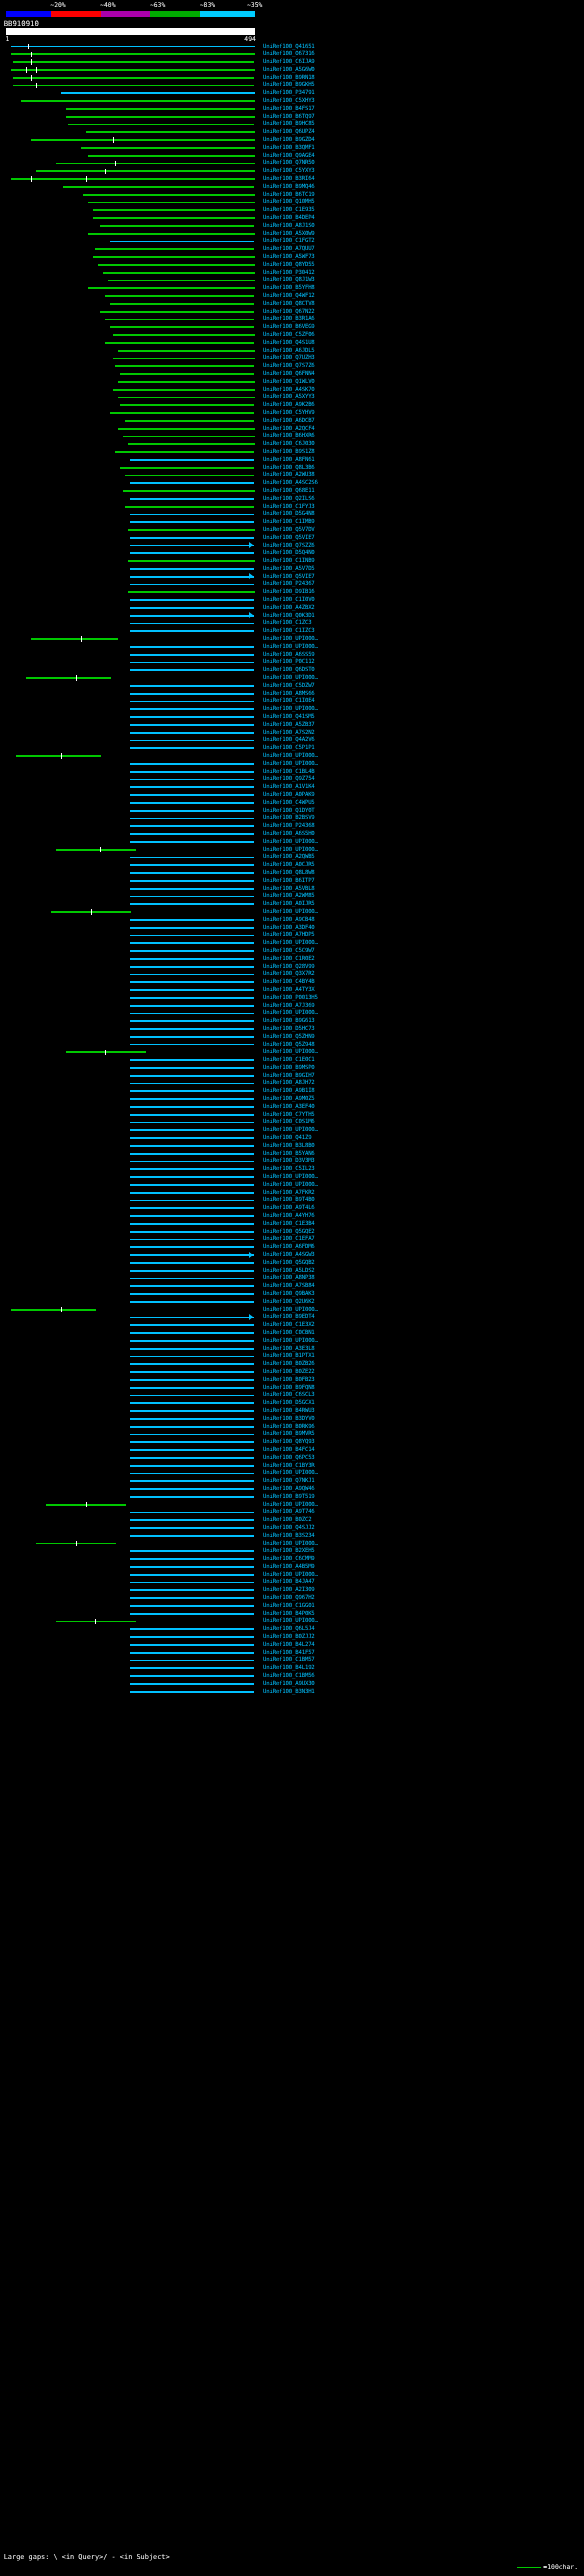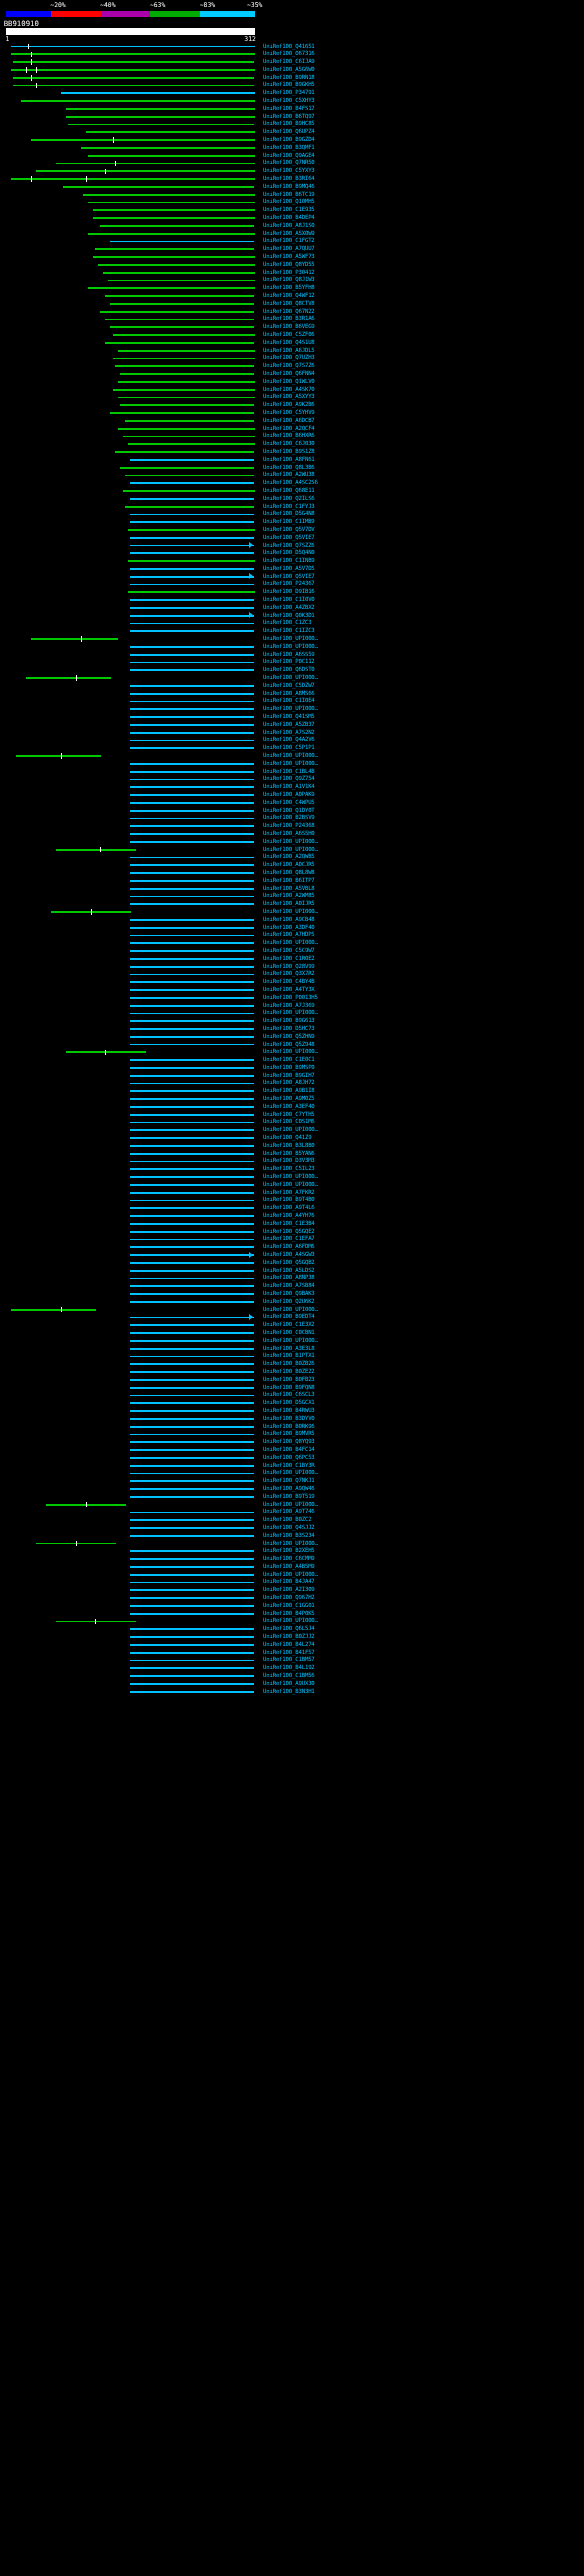--- a/index.html
+++ b/index.html
@@ -91,21 +91,21 @@
         <span style="left: 78%;">~83%</span>
         <span style="left: 97%;">~35%</span>
       </div>
   </div>
   <div class="scalebar"></div>
 
   <div class="query-label">BB910910</div>
   <div class="ruler"></div>
   <div class="ruler-ends">
     <span class="r-start">1</span>
-    <span class="r-end">312</span>
+    <span class="r-end">494</span>
   </div>
 
   <div id="plot">
       <div class="row">
         <div class="track">
           <div class="hsp cyan" style="left: 5px; width: 244px;"></div>
           <div class="tick" style="left: 22.4px;"></div>
         </div>
         <div class="acc">UniRef100_Q41651</div>
       </div>
@@ -1396,15 +1396,21 @@
         <div class="acc">UniRef100_A9UX30</div>
       </div>
       <div class="row">
         <div class="track">
           <div class="hsp cyan" style="left: 124px; width: 124px;"></div>
         </div>
         <div class="acc">UniRef100_B3N3H1</div>
       </div>
     </div>
 
+  <div class="footer">
+    <span>Large gaps: \ &lt;in Query&gt;/ - &lt;in Subject&gt;</span>
+    <span class="legend2">
+      <span class="dashline"></span><span>=100char.</span>
+    </span>
+  </div>
 
 </div>
 
 
 </body></html>

